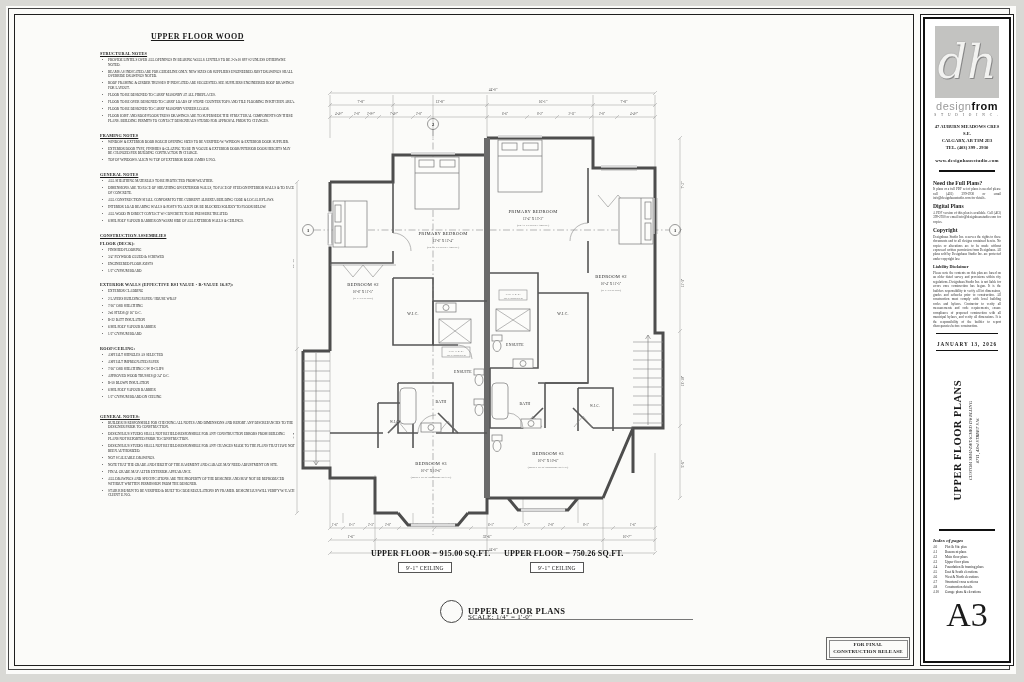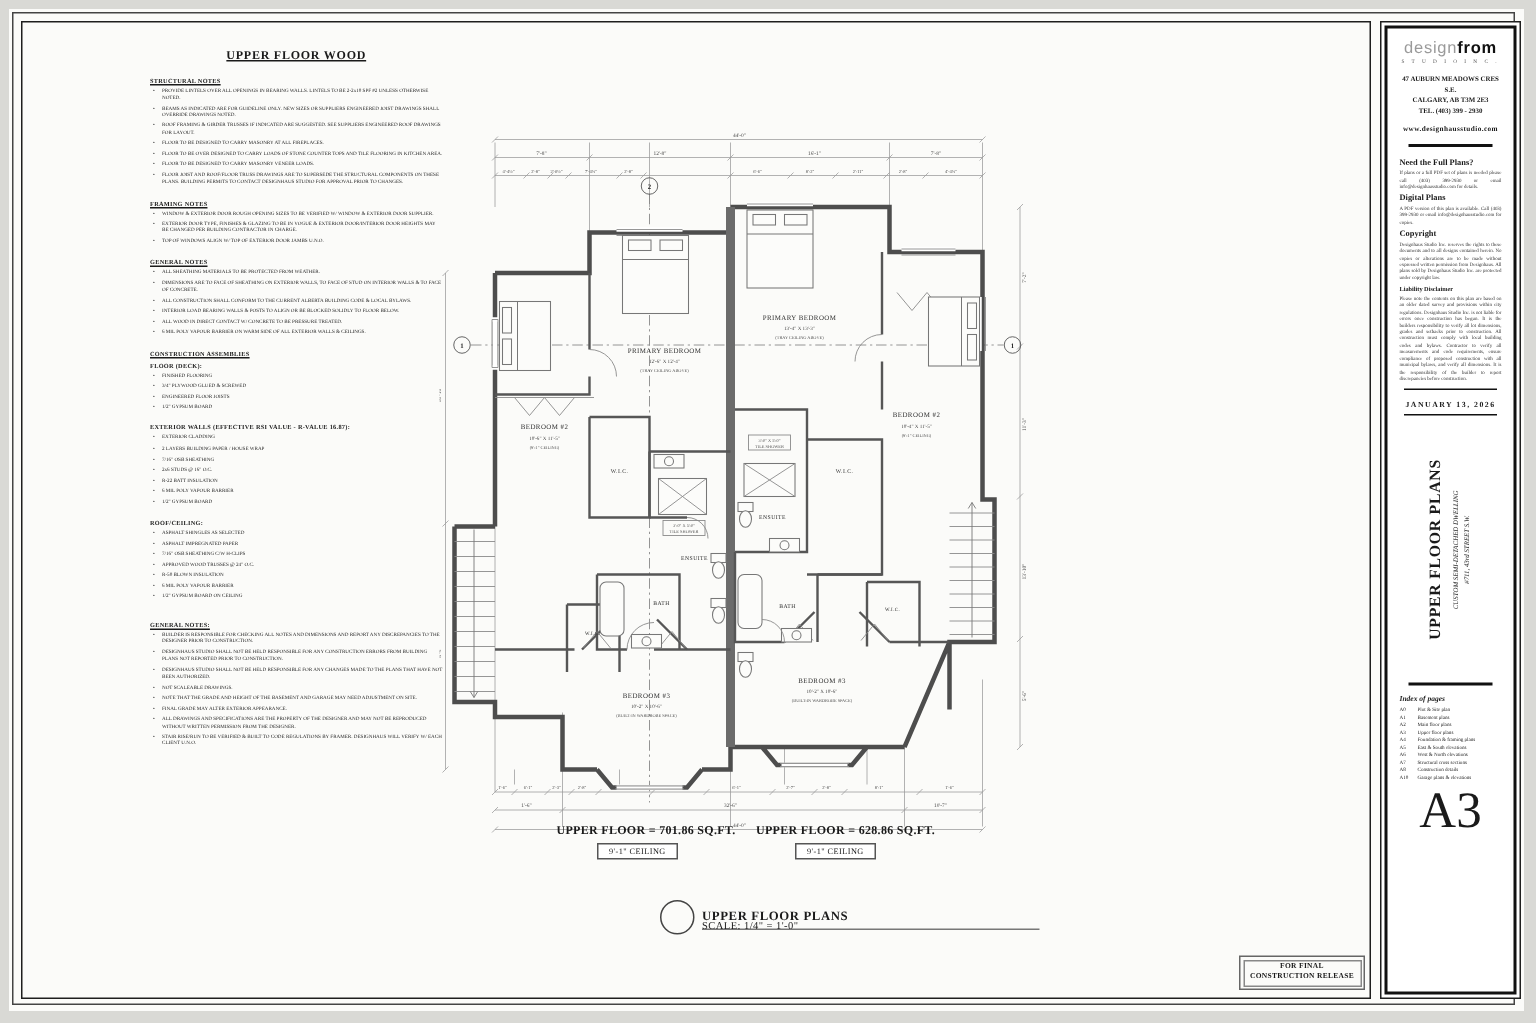--- a/index.html
+++ b/index.html
@@ -388,40 +388,43 @@
     <text class="rsub" x="163" y="268.5">3'-0" X 5'-0"</text>
     <text class="rsub" x="163" y="272.5">TILE SHOWER</text>
   </g>
   <g>
     <rect class="thin" x="206" y="207" width="28" height="10" fill="#fff"></rect>
     <text class="rsub" x="220" y="211.5">3'-0" X 5'-0"</text>
     <text class="rsub" x="220" y="215.5">TILE SHOWER</text>
   </g>
 </svg>
 
-<div class="areaL" style="left:371px;top:549px;">UPPER FLOOR = 701.86 SQ.FT.</div>
+<div class="areaL" style="left:371px;top:549px;">UPPER FLOOR = 915.00 SQ.FT.</div>
 <div class="ceilbox" style="left:398px;top:562px;">9'-1" CEILING</div>
-<div class="areaR" style="left:504px;top:549px;">UPPER FLOOR = 628.86 SQ.FT.</div>
+<div class="areaR" style="left:504px;top:549px;">UPPER FLOOR = 750.26 SQ.FT.</div>
 <div class="ceilbox" style="left:530px;top:562px;">9'-1" CEILING</div>
 
 <div class="pt-bubble"></div>
 <div class="pt-wrap">
   <span class="pt-title">UPPER FLOOR PLANS</span>
 </div>
 <div class="pt-scale">SCALE:  1/4" = 1'-0"</div>
 
 <div class="release">
   <div class="release-in">
     <span>FOR FINAL</span>
     <span>CONSTRUCTION RELEASE</span>
   </div>
 </div>
 
 <div class="tcol">
  <div class="tcol-inner">
+  <div class="logo-box">
+    <span class="logo-dh">dh</span>
+  </div>
   <div class="brandline"><span class="brand-light">design</span><span class="brand-bold">from</span></div>
   <div class="brand-tag">S T U D I O   I N C .</div>
   <div class="addr">
     <div>47 AUBURN MEADOWS CRES S.E.</div>
     <div>CALGARY, AB    T3M 2E3</div>
     <div>TEL. (403) 399 - 2930</div>
   </div>
   <div class="web">www.designhausstudio.com</div>
   <hr class="hr-thick">
   <div class="tsec">

